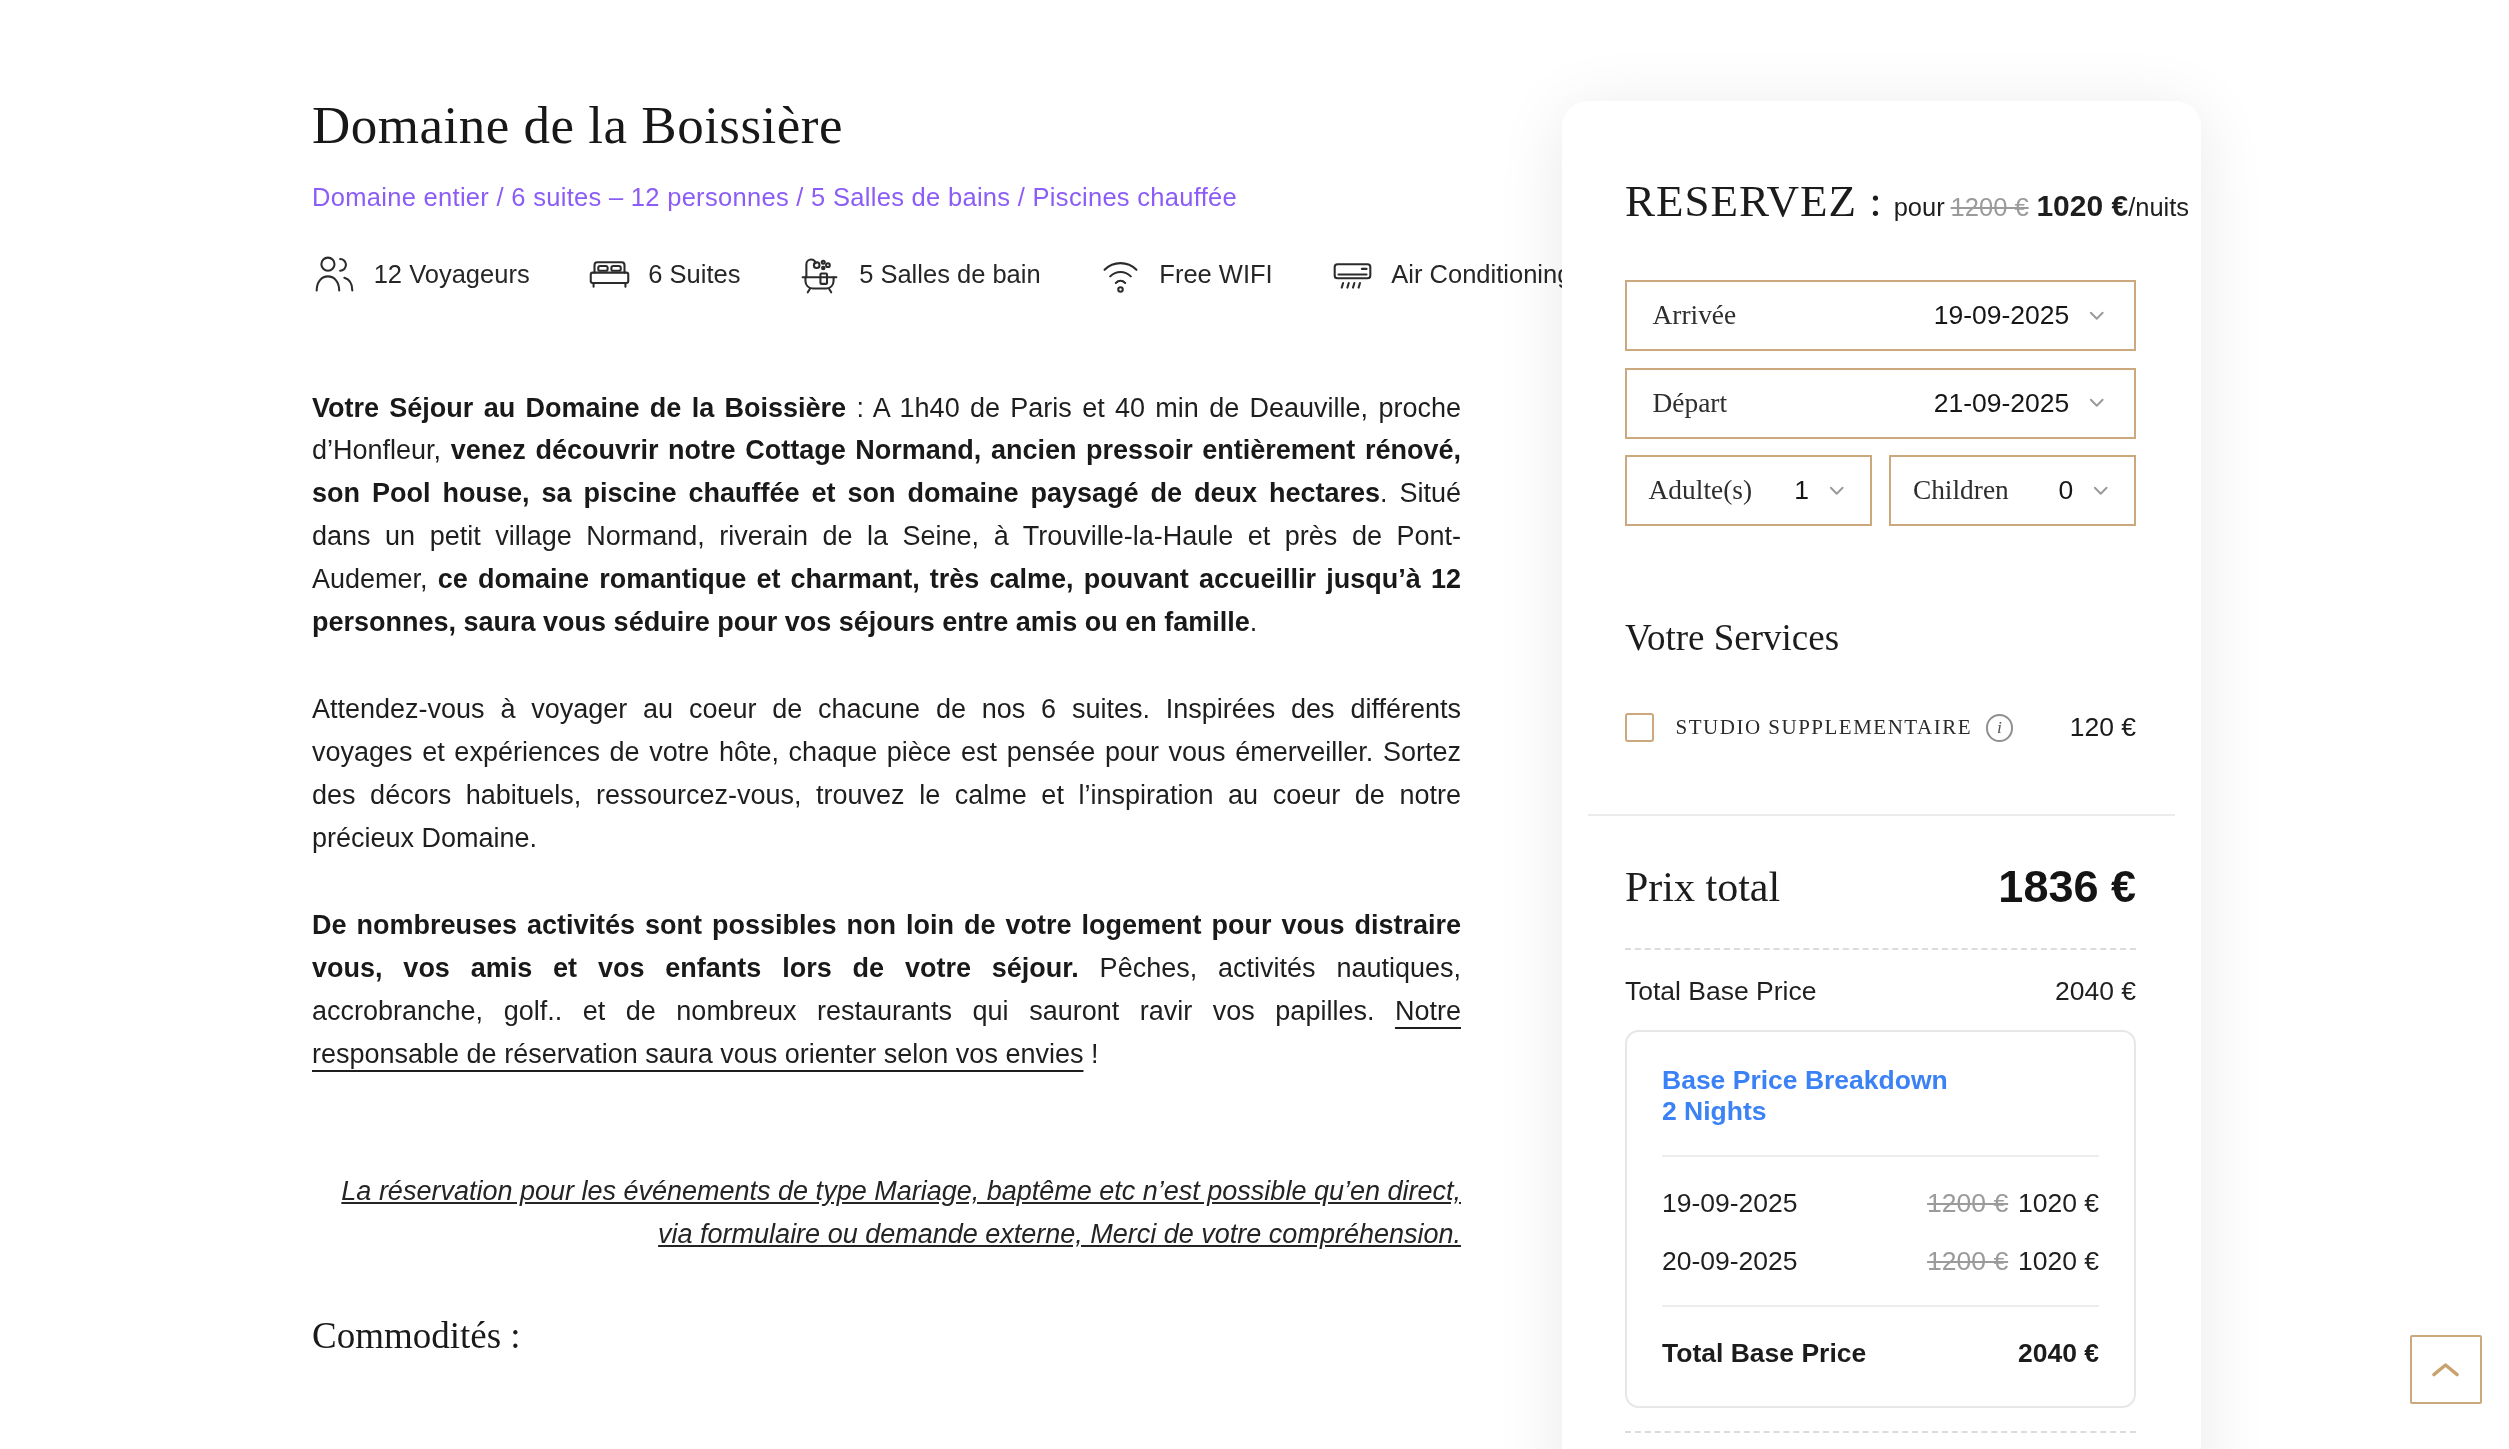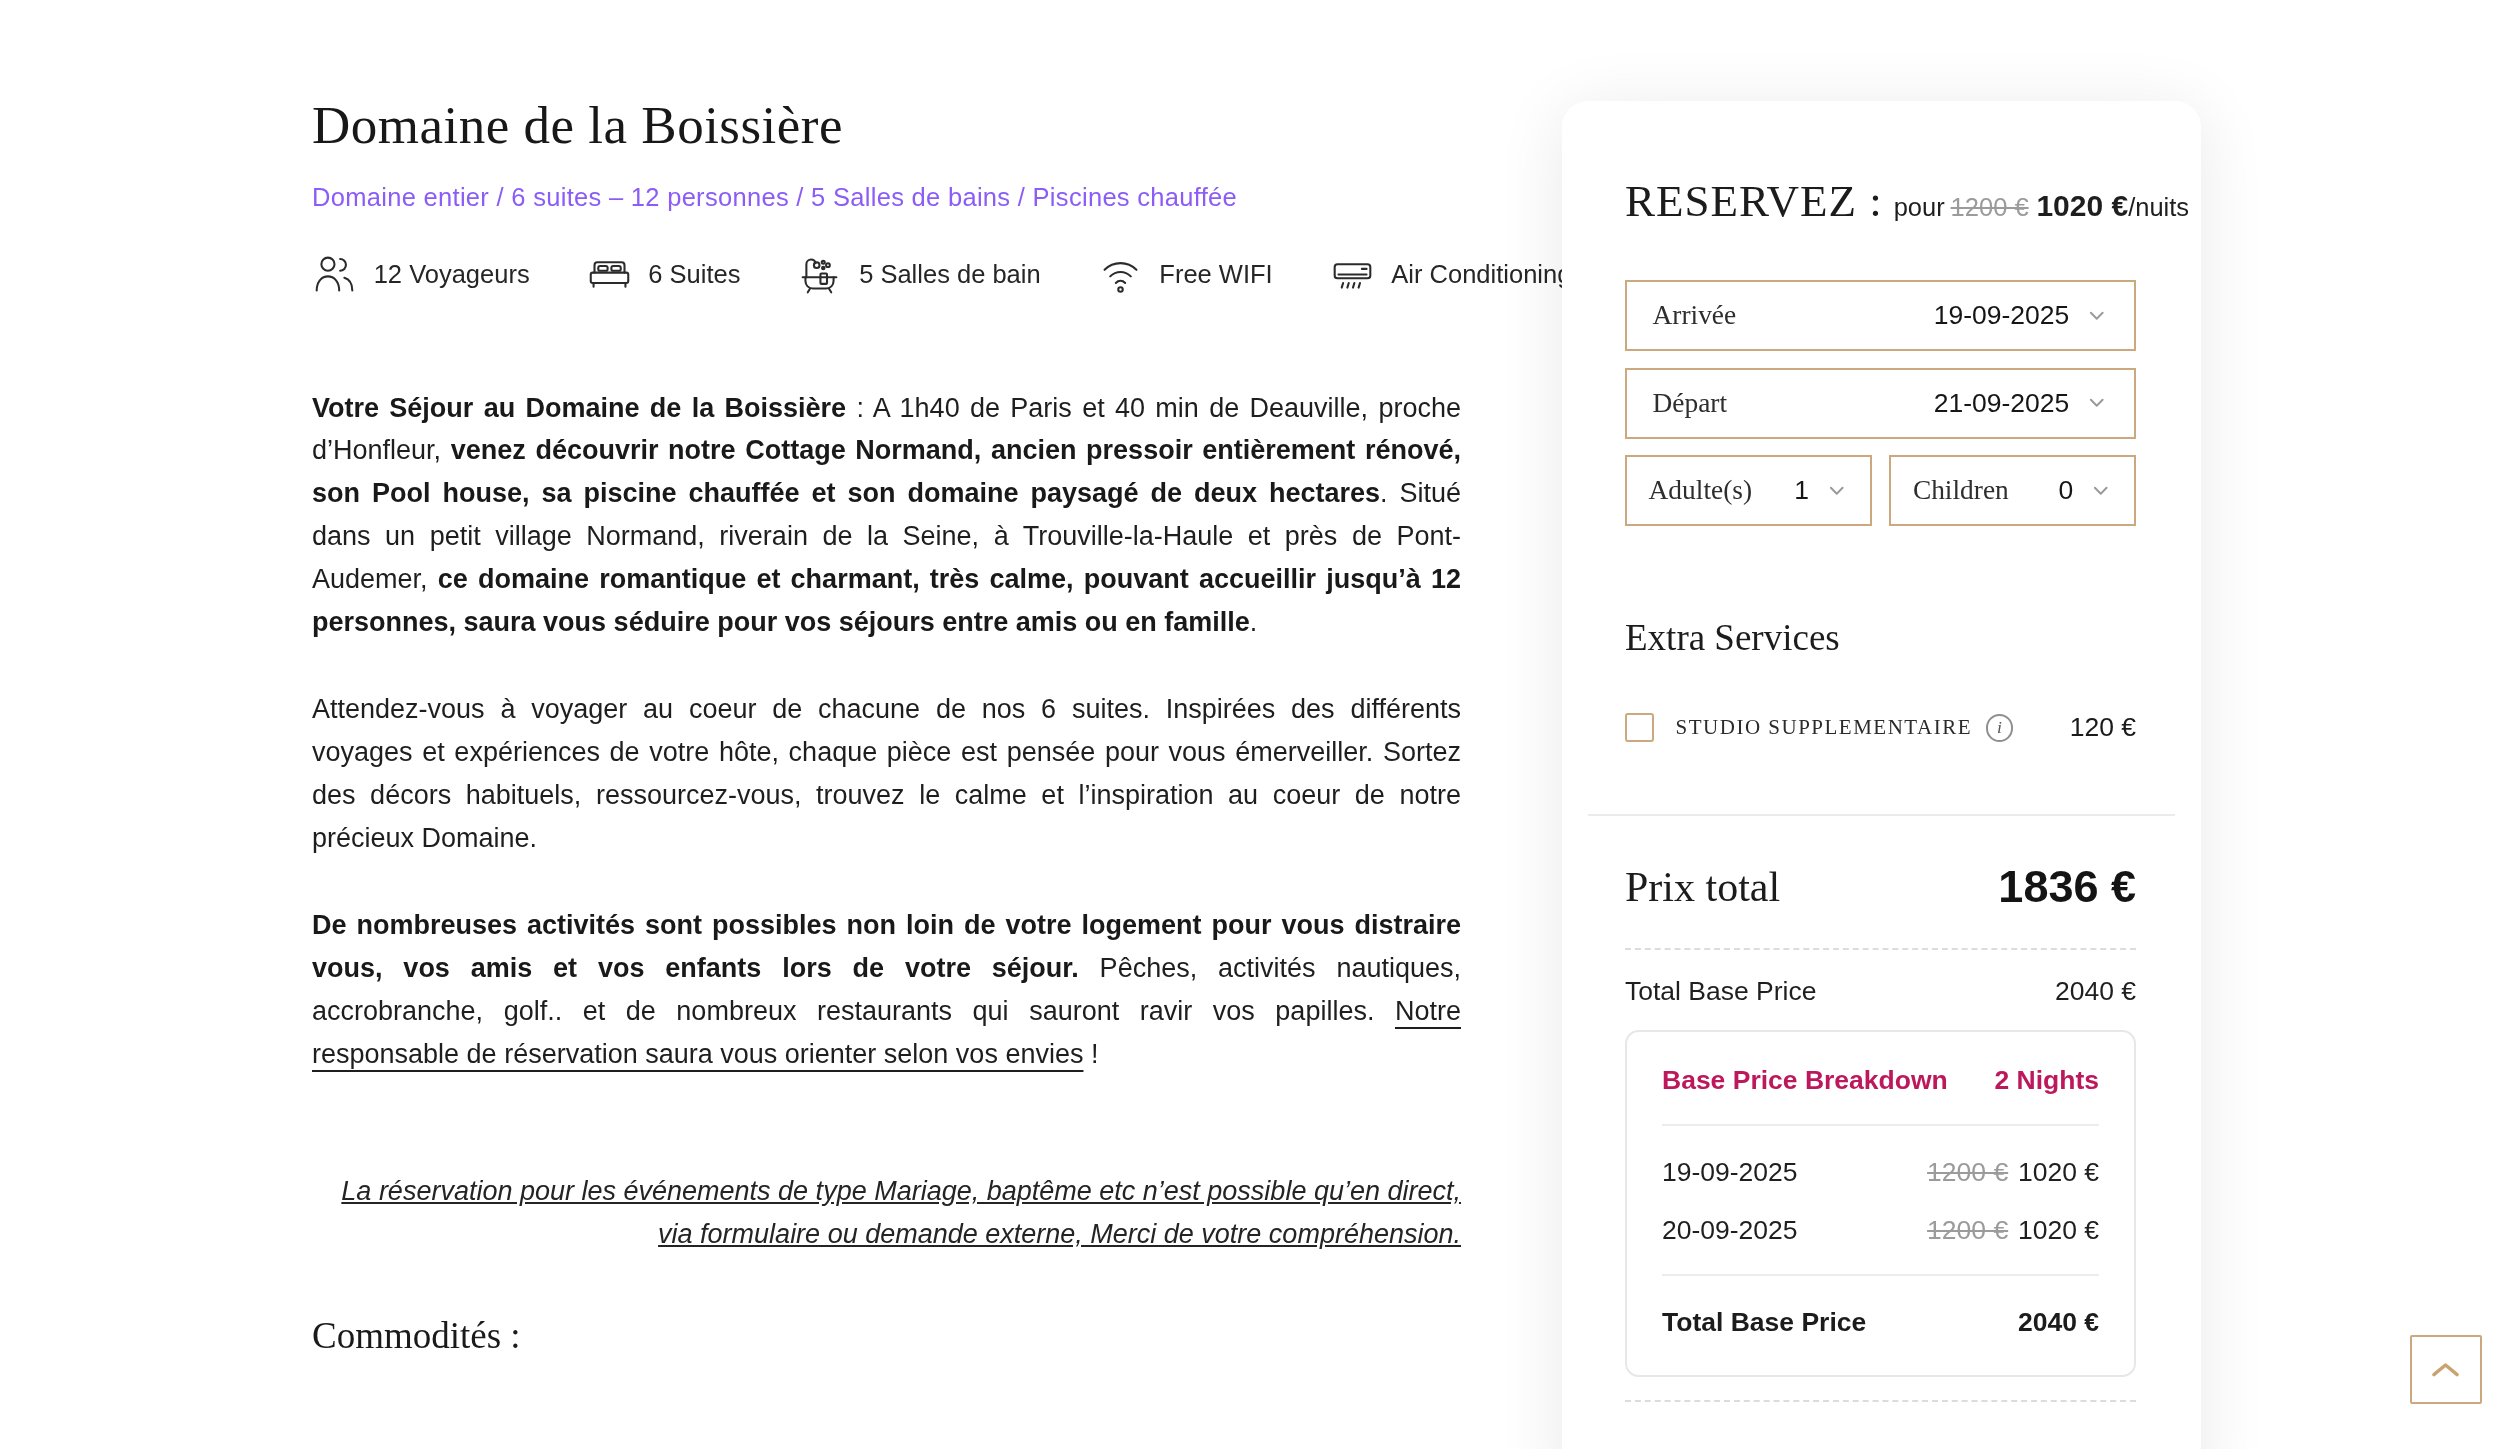--- a/index.html
+++ b/index.html
@@ -64,21 +64,21 @@
   .section-divider { border:0; border-top:2px solid #ebebe9; margin:71px -39px 0 -37px; }
 
   .prix-row { margin-top:45px; display:flex; justify-content:space-between; align-items:center; }
   .prix-label { font-family:"Liberation Serif", serif; font-size:42px; color:#1c1c1c; }
   .prix-value { font-size:45px; font-weight:700; color:#141414; }
 
   .dashed-top { border-top:2px dashed #dcdcda; }
   .total-row { margin-top:37px; display:flex; justify-content:space-between; font-size:26.5px; color:#1f1f1f; padding:25.5px 0 23.5px; }
 
   .breakdown-box { border:2px solid #e7e7e5; border-radius:13.7px; padding:33px 35px 37px; }
-  .bd-header { display:flex; justify-content:space-between; font-size:26.5px; font-weight:700; color:#be185d; padding-bottom:27.4px; border-bottom:2px solid #ececea; }
+  .bd-header { display:flex; justify-content:space-between; font-size:26.5px; font-weight:700; color:#3b82f6; padding-bottom:27.4px; border-bottom:2px solid #ececea;flex-direction:column; }
   .bd-rows { padding-top:31px; }
   .bd-row { display:flex; justify-content:space-between; font-size:26.5px; margin-bottom:27.4px; color:#1f1f1f; }
   .bd-row .old { color:#9b9b9b; text-decoration:line-through; margin-right:9.8px; }
   .bd-total { border-top:2px solid #ececea; padding-top:31px; margin-top:5.9px; display:flex; justify-content:space-between; font-size:26.5px; font-weight:700; color:#1c1c1c; }
 
   .summary { margin-top:23.5px; }
   .summary-row { display:flex; justify-content:space-between; align-items:center; font-size:26.5px; padding:20.6px 0; border-top:2px dashed #dcdcda; color:#1f1f1f; }
 
   
   .scroll-top {
@@ -212,21 +212,21 @@
               <span class="chev">
                   <svg viewBox="0 0 24 24">
                     <path d="M6 9l6 6 6-6"></path>
                   </svg>
                 </span>
             </span>
           </div>
         </div>
       </div>
 
-      <h3 class="extra-heading">Extra Services</h3>
+      <h3 class="extra-heading">Votre Services</h3>
 
       <div class="service-row">
         <span class="checkbox"></span>
         <span class="service-label">STUDIO SUPPLEMENTAIRE</span>
         <span class="info-icon">i</span>
         <span class="service-price">120 €</span>
       </div>
 
       <hr class="section-divider">
 

